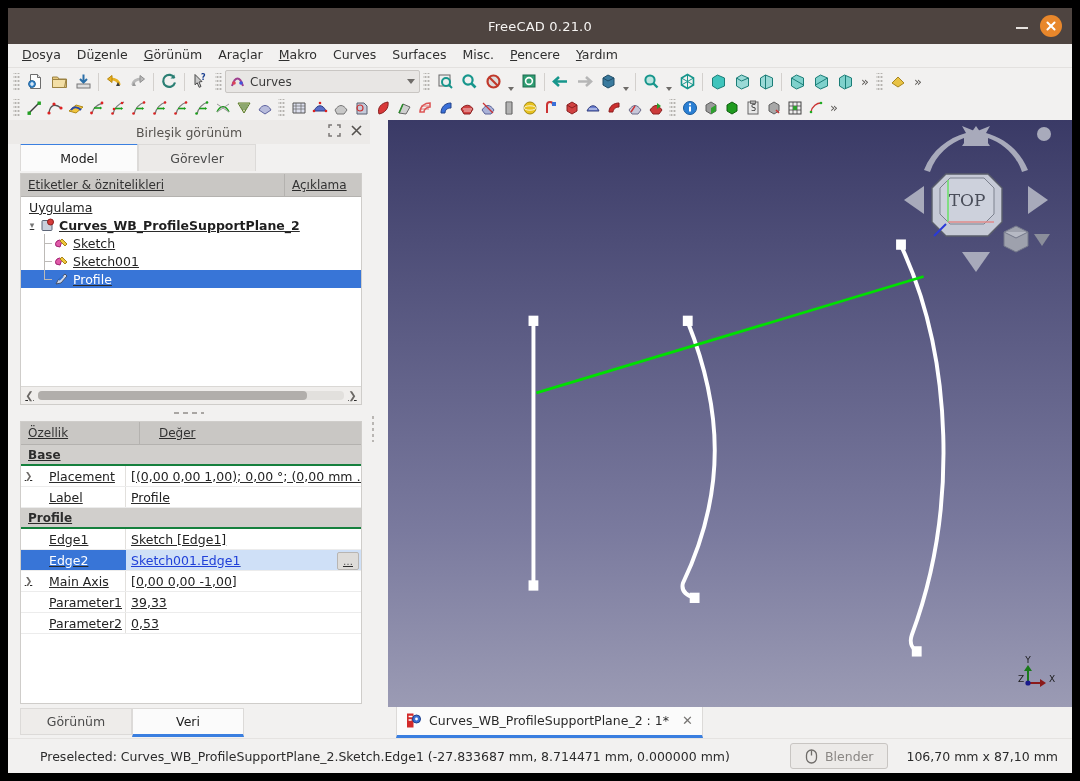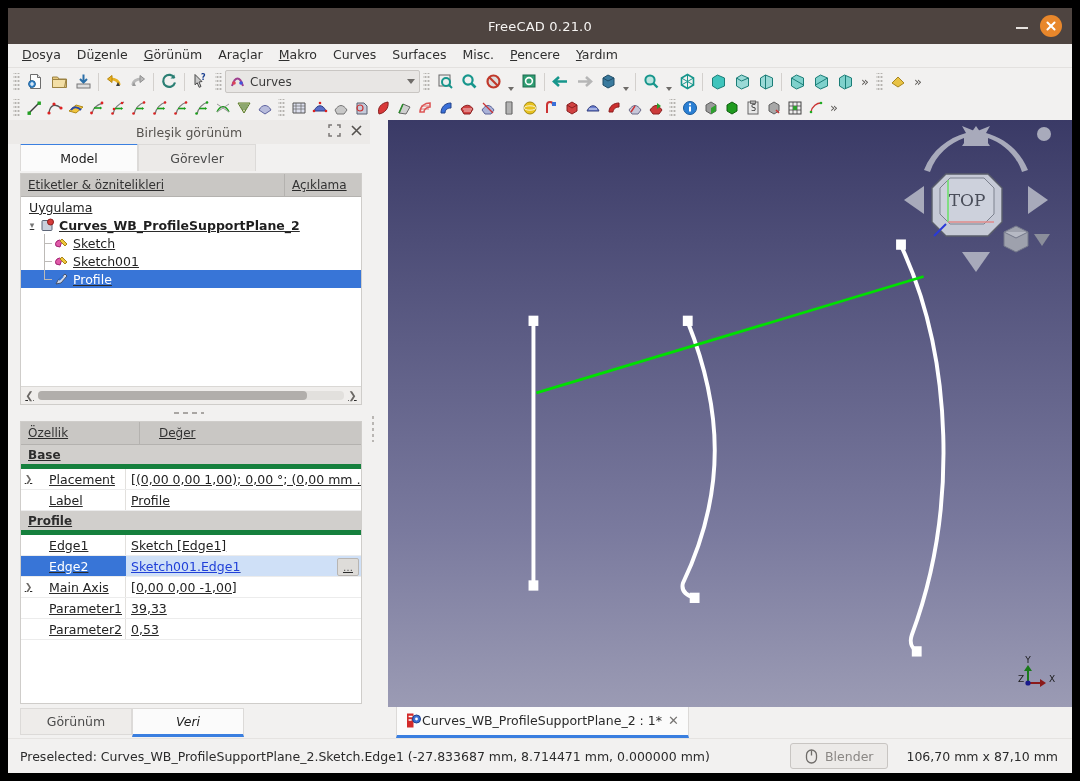--- a/index.html
+++ b/index.html
@@ -96,21 +96,21 @@
   .hsplit i{width:30px;height:2px;background:repeating-linear-gradient(90deg,#a9a6a3 0 5px,transparent 5px 9px);}
 
   
   .propwrap{margin:0 8px 0 12px;border:1px solid #cfcdca;background:#fff;flex:1;
             display:flex;flex-direction:column;overflow:hidden;min-height:0;text-decoration:underline;}
   .prophead{height:22px;background:#c9c7c4;display:flex;flex:0 0 22px;border-bottom:1px solid #b4b2af;}
   .prophead .p1{width:104px;flex:0 0 104px;border-right:1px solid #b4b2af;}
   .prophead .p2{flex:1;margin-left:12px;}
   .propbody{flex:1;overflow:hidden;}
   .grp{height:19px;background:#d1cfcc;display:flex;align-items:center;padding-left:7px;
-       font-size:12px;font-weight:bold;color:#2c2c2c;border-bottom:5px solid #15803d;}
+       font-size:12px;font-weight:bold;color:#2c2c2c;border-bottom:2px solid #15803d;}
   .prow{height:20px;display:flex;align-items:stretch;border-bottom:1px solid #ececec;font-size:12.5px;}
   .prow .k{width:104px;flex:0 0 104px;display:flex;align-items:center;color:#222;
            border-right:1px solid #e2e0dd;overflow:hidden;white-space:nowrap;}
   .prow .v{flex:1;display:flex;align-items:center;padding-left:5px;color:#222;
            overflow:hidden;white-space:nowrap;}
   .prow.sel .k{background:#3875d7;color:#fff;border-right-color:#3875d7;}
   .prow.sel .v{background:#cfe0f7;}
   .pexp{width:15px;flex:0 0 15px;display:flex;align-items:center;justify-content:center;
         color:#6d6a67;font-size:9px;}
   .pbranch{width:13px;flex:0 0 13px;position:relative;}
@@ -118,38 +118,38 @@
   .pbranch::after{content:"";position:absolute;left:6px;top:10px;width:6px;height:1px;background:#c5c2bf;}
   .pbranch.last::before{bottom:10px;}
   .link{color:#2040d8;text-decoration:underline;}
   .ellbtn{width:20px;height:16px;margin:2px 2px 0 0;background:#dedcd9;border:1px solid #b8b5b2;
           border-radius:2px;font-size:10px;color:#555;display:flex;align-items:center;
           justify-content:center;cursor:pointer;flex:0 0 20px;}
 
   .bottabs{height:30px;display:flex;align-items:flex-start;padding:4px 0 0 12px;flex:0 0 30px;background:#f2f1f0;}
   .btab{height:25px;min-width:78px;padding:0 16px;display:flex;align-items:center;justify-content:center;
         font-size:12.5px;color:#4a4a4a;background:#eeecea;border:1px solid #dcdad8;cursor:pointer;}
-  .btab.active{background:#fbfbfb;color:#1c1c1c;border-bottom:3px solid #3a7fe0;font-style:italic;}
+  .btab.active{background:#fbfbfb;color:#1c1c1c;border-bottom:3px solid #3a7fe0;}
 
   
   .view3d{flex:1;position:relative;overflow:hidden;
           background:linear-gradient(180deg,#3a3a66 0%,#56567f 30%,#7a7a9e 70%,#9b9bb4 100%);}
   .mdtabrow{height:31px;background:#f2f1f0;display:flex;align-items:flex-end;padding-left:8px;flex:0 0 31px;}
-  .mdtab{height:29px;display:flex;align-items:center;padding:0 9px 0 8px;background:#fbfbfb;
+  .mdtab{height:29px;display:flex;align-items:center;gap:7px;padding:0 9px 0 8px;background:#fbfbfb;
          border:1px solid #dcdad8;border-bottom:3px solid #3a7fe0;font-size:12.5px;color:#2a2a2a;cursor:pointer;}
   .mdtab .x{color:#767472;font-size:13px;margin-left:6px;cursor:pointer;}
 
   
   .navcube{position:absolute;right:18px;top:4px;width:156px;height:156px;}
   .axisind{position:absolute;right:12px;bottom:10px;width:46px;height:46px;}
 
   
   .status{height:34px;background:#f2f1f0;display:flex;align-items:center;flex:0 0 34px;
           border-top:1px solid #e5e3e1;}
-  .status .msg{flex:1;padding-left:12px;font-size:12.5px;color:#2b2b2b;white-space:nowrap;overflow:hidden;}
+  .status .msg{flex:1;padding-left:12px;font-size:12.5px;color:#2b2b2b;white-space:nowrap;overflow:hidden;margin-left:20px;}
   .navbtn{height:24px;padding:0 14px;background:#eceae8;border:1px solid #c8c5c2;border-radius:3px;
           display:flex;align-items:center;gap:7px;font-size:12.5px;color:#8a8784;cursor:pointer;}
   .dims{padding:0 14px 0 18px;font-size:12.5px;color:#2b2b2b;white-space:nowrap;}
 </style>
 </head>
 <body>
 
 <div class="app">
 
   <div class="titlebar">

